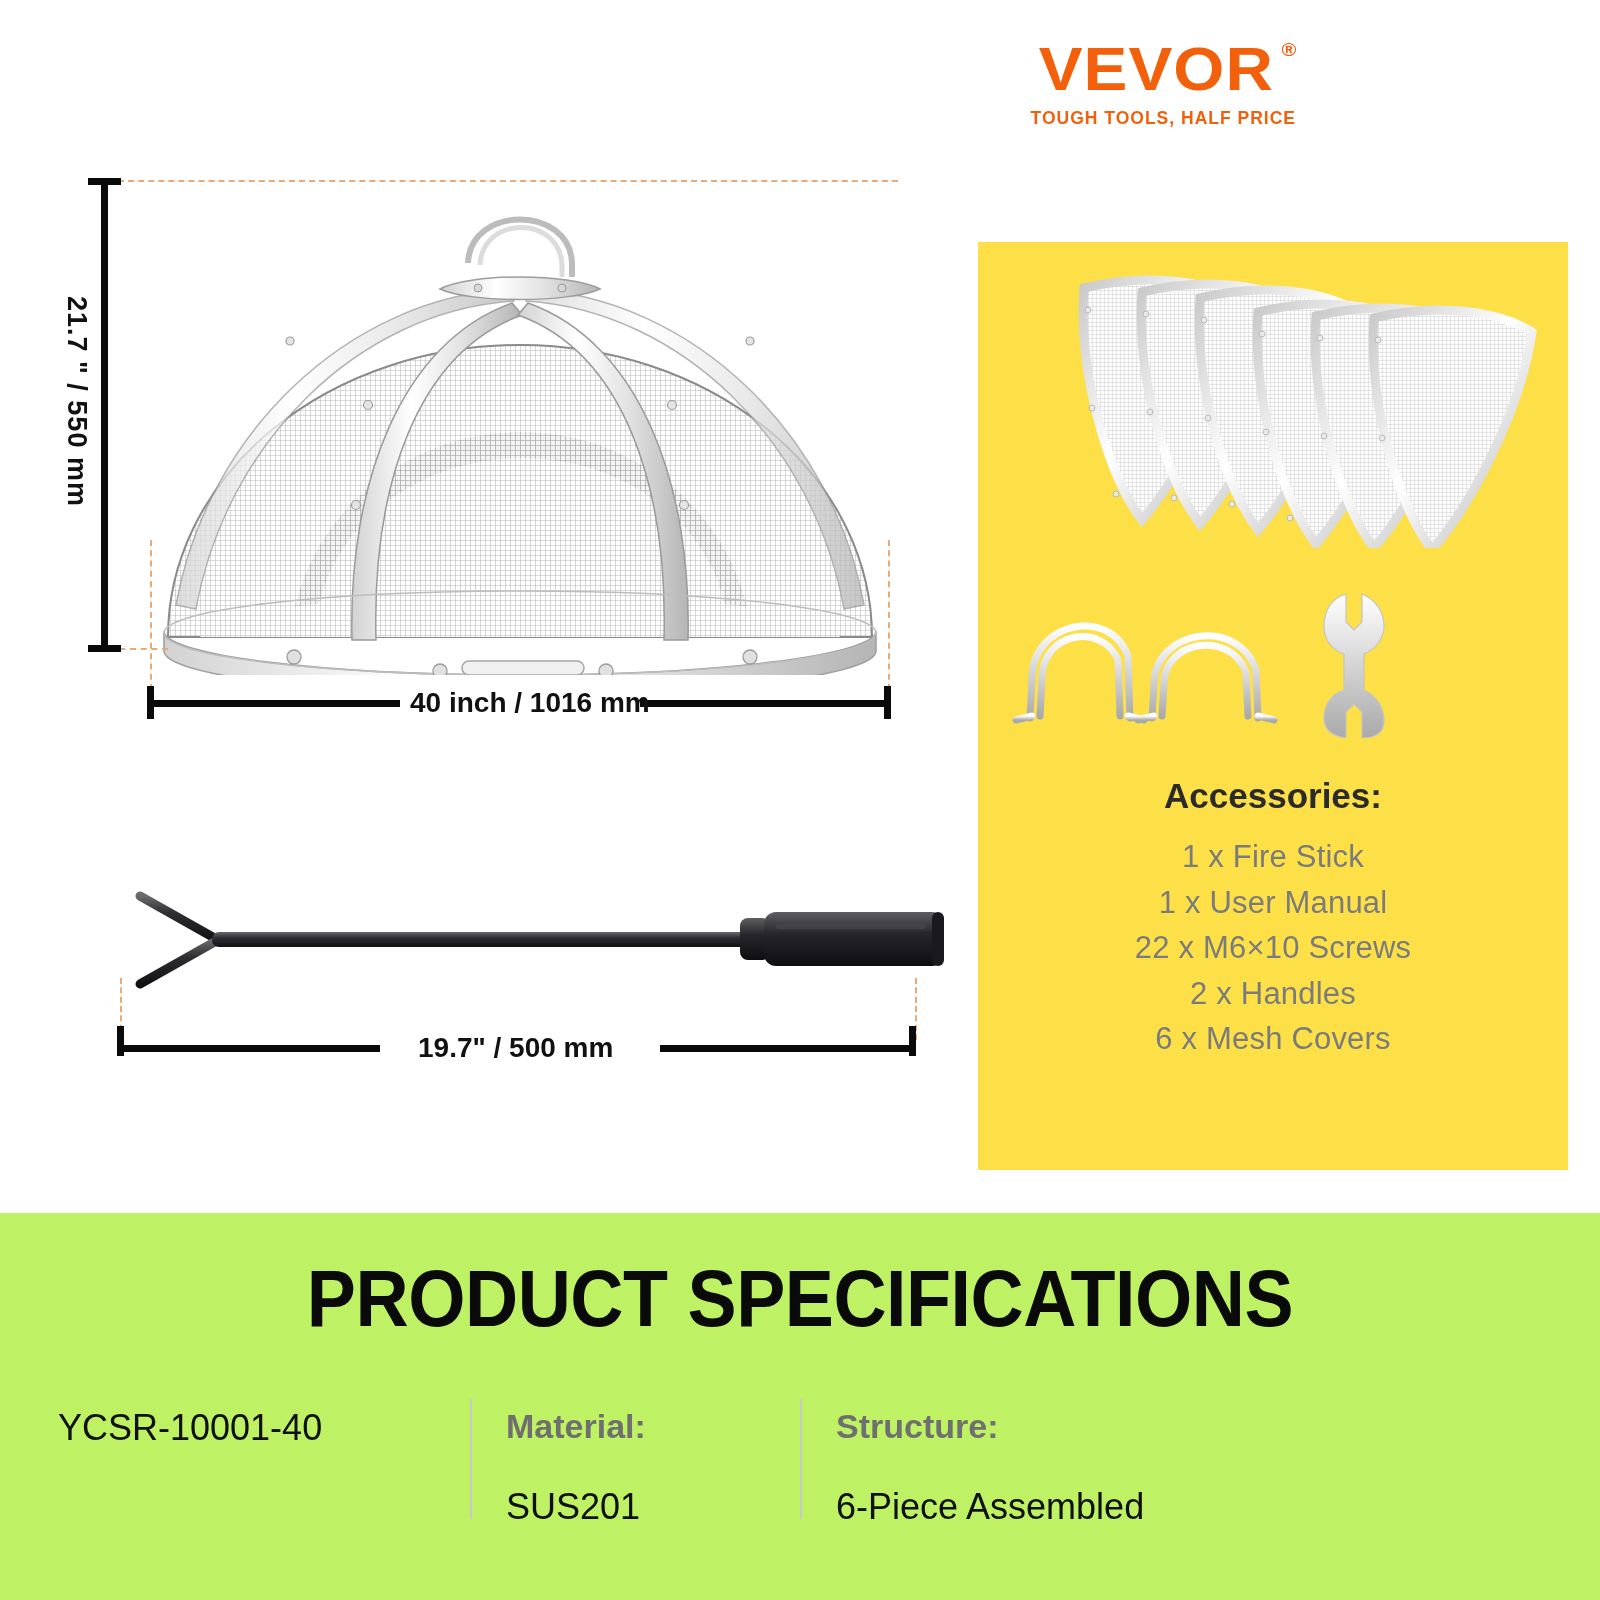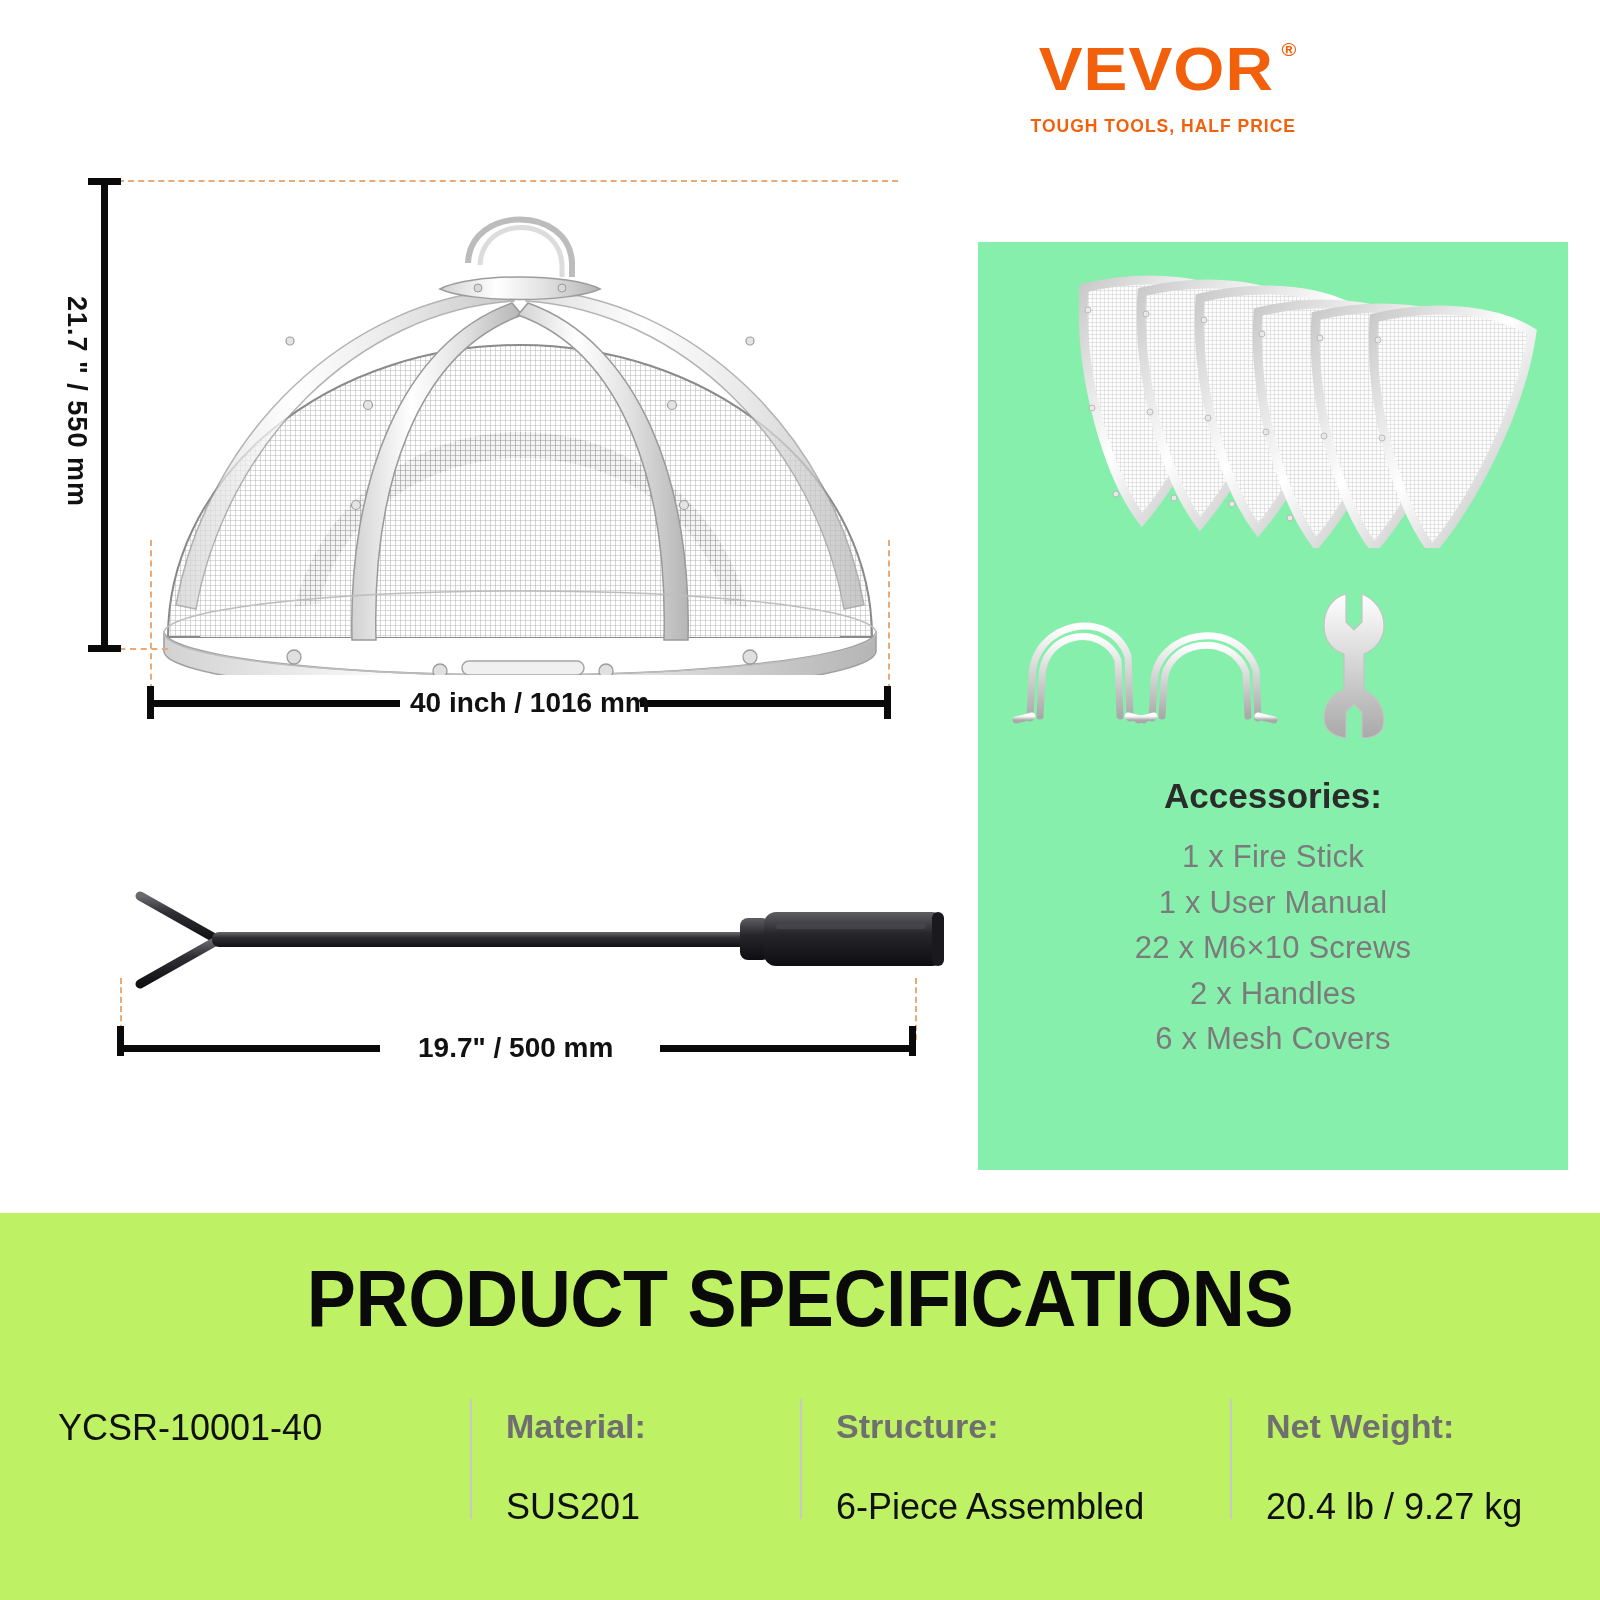--- a/index.html
+++ b/index.html
@@ -17,21 +17,21 @@
     font-size: 62px; font-weight: 700; letter-spacing: 1px;
     color: #F2600C; line-height: 1; font-family: "Liberation Sans", sans-serif;
     transform: scaleX(1.06); transform-origin: right center;
     display: inline-block; position: relative;
   }
   .brand-reg {
     position: absolute; right: -22px; top: 2px;
     font-size: 19px; font-weight: 600; color: #F2600C;
   }
   .brand-tag {
-    margin-top: 16px; font-size: 17.5px; font-weight: 700;
+    margin-top: 8px; font-size: 17.5px; font-weight: 700;
     letter-spacing: 1.0px; color: #F2600C;
   }
 
   
   .dim-line { position: absolute; background: #0a0a0a; }
   .dashed-h {
     position: absolute; height: 0;
     border-top: 2px dashed #E8AA78;
   }
   .dashed-v {
@@ -48,21 +48,21 @@
     font-size: 27px; letter-spacing: 1px;
   }
 
   
   .art { position: absolute; }
 
   
   .acc-panel {
     position: absolute; left: 978px; top: 242px;
     width: 590px; height: 928px;
-    background: #86efac;
+    background: #fde047;
   }
   .acc-title {
     position: absolute; left: 0; right: 0; top: 534px;
     text-align: center; font-size: 35px; font-weight: 700; color: #2b2b2b;
   }
   .acc-list {
     position: absolute; left: 0; right: 0; top: 592px;
     text-align: center;
   }
   .acc-item {
@@ -338,20 +338,16 @@
         <div class="spec-val">YCSR-10001-40</div>
       </div>
       <div class="spec-cell c1">
         <div class="spec-key">Material:</div>
         <div class="spec-val">SUS201</div>
       </div>
       <div class="spec-cell c2">
         <div class="spec-key">Structure:</div>
         <div class="spec-val">6-Piece Assembled</div>
       </div>
-      <div class="spec-cell c3">
-        <div class="spec-key">Net Weight:</div>
-        <div class="spec-val">20.4 lb / 9.27 kg</div>
-      </div>
     </div>
   </div>
 
 </div>
 
 </body></html>

